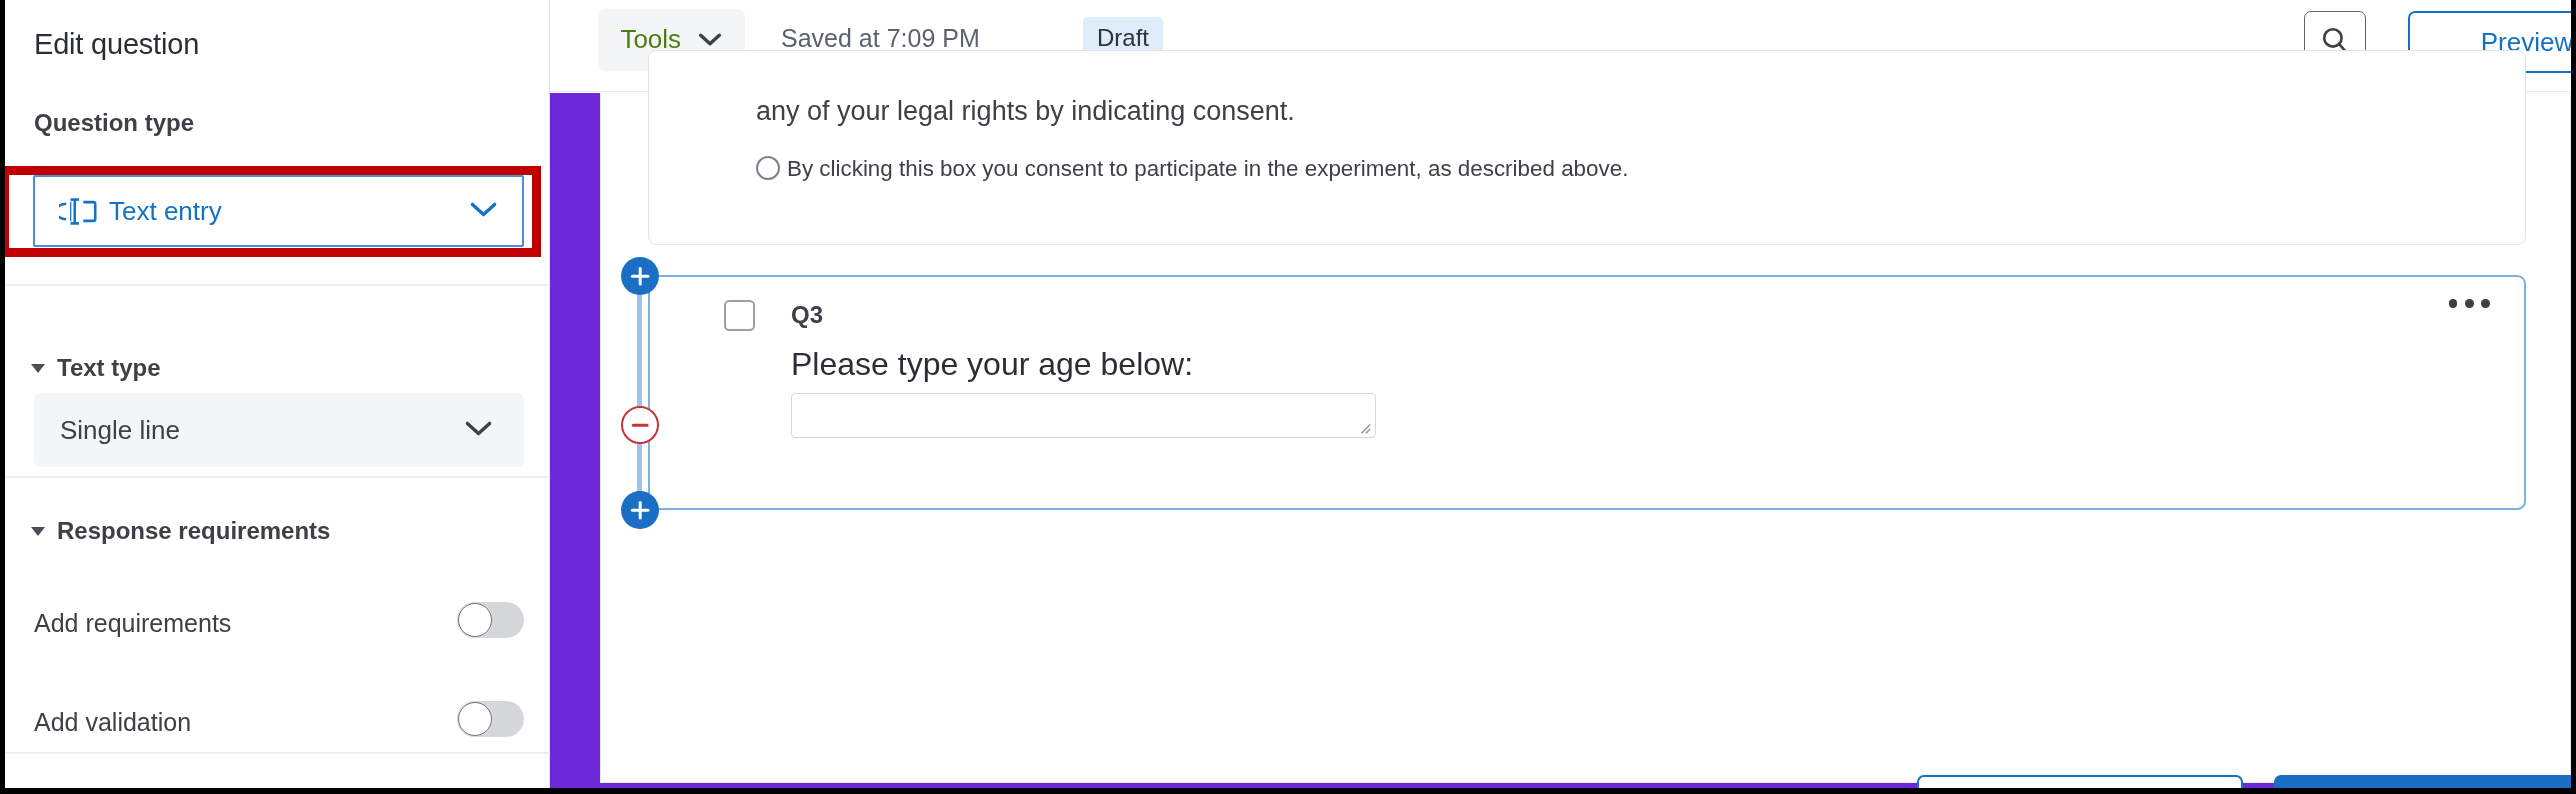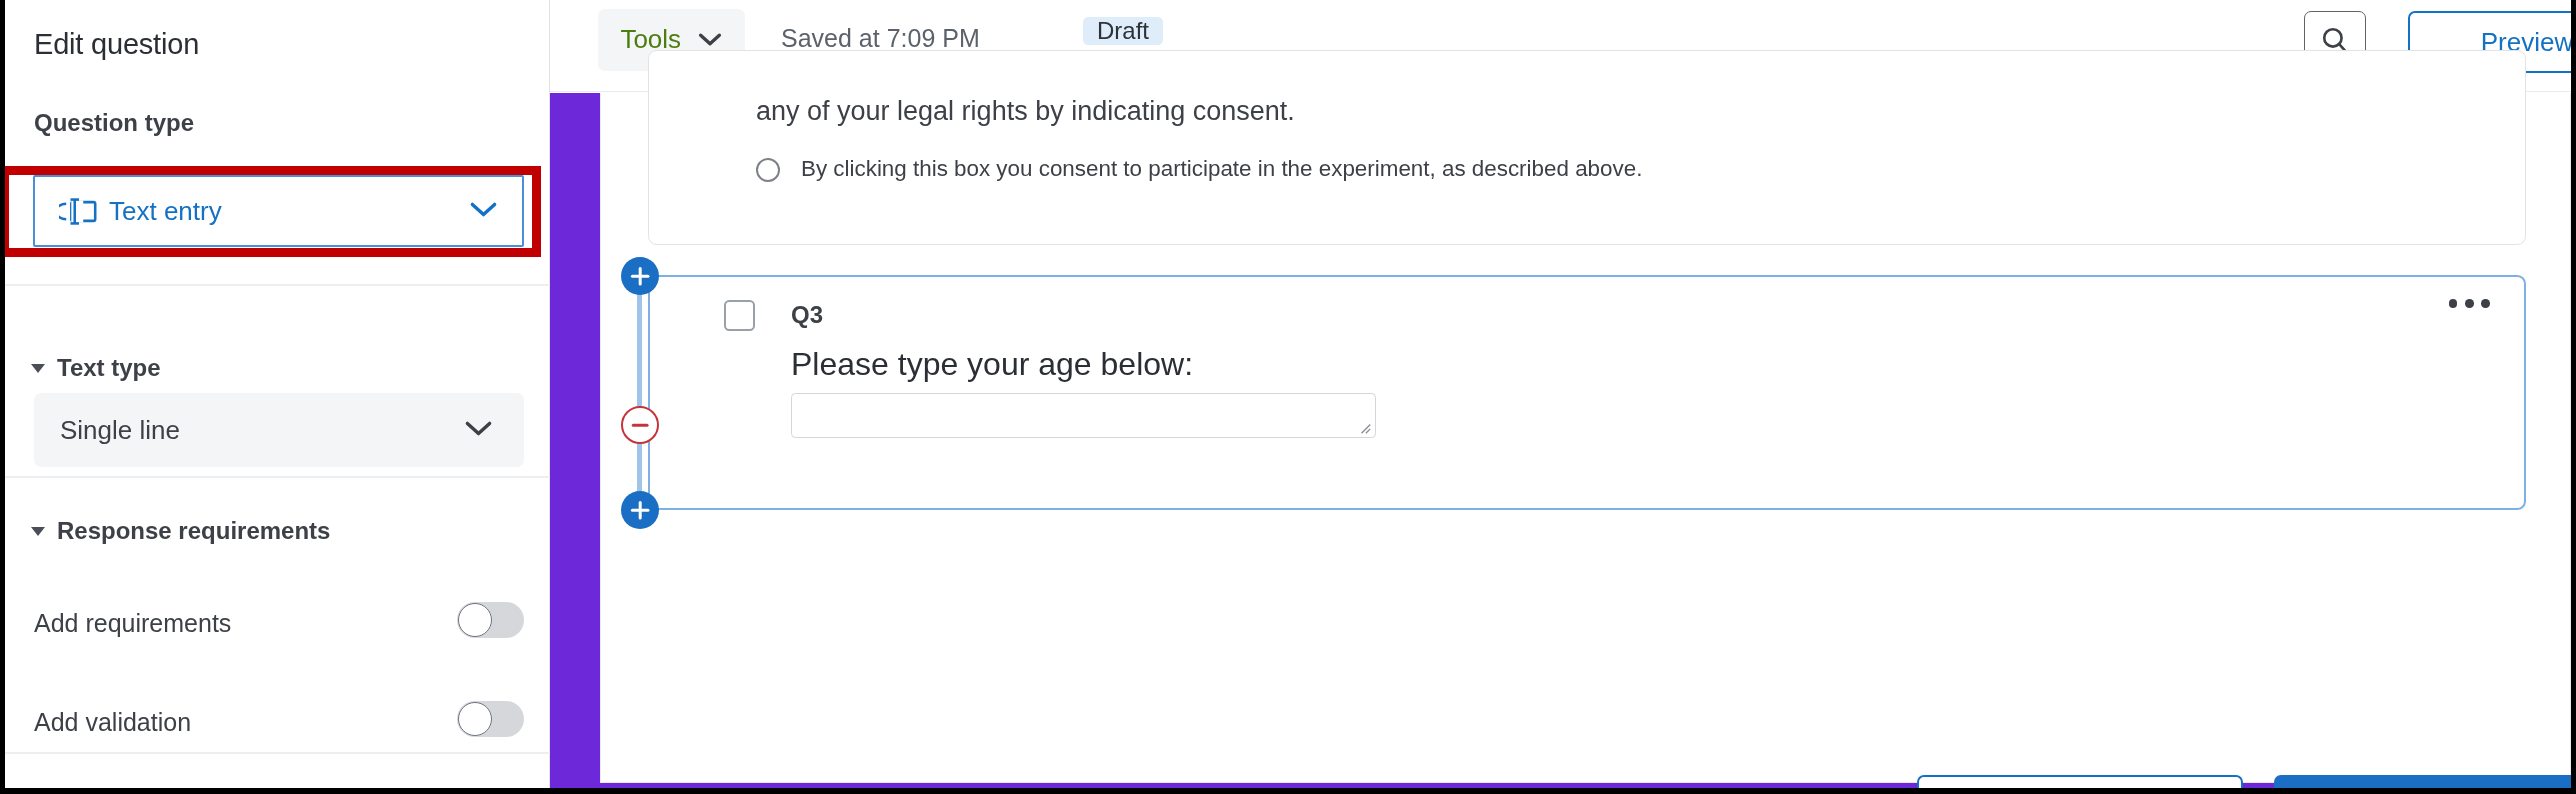--- a/index.html
+++ b/index.html
@@ -173,21 +173,21 @@
   }
   #saved-text {
     position: absolute;
     left: 231px; top: 24px;
     font-size: 25px;
     color: #5c626b;
   }
   #draft-badge {
     position: absolute;
     left: 533px; top: 17px;
-    padding: 0 14px;
+    padding: 7px 14px;
     background: #dfecfa;
     border-radius: 5.2px;
     font-size: 24px;
     color: #2d3238;
   }
   #search-btn {
     position: absolute;
     left: 1754px; top: 11.2px;
     width: 62px; height: 62px;
     border: 1.7px solid #5f646c;
@@ -244,21 +244,21 @@
   }
   #consent-text {
     position: absolute;
     left: 107px; top: 45px;
     font-size: 27px;
     color: #3d4147;
   }
   #consent-option {
     position: absolute;
     left: 107px; top: 105px;
-    display: flex; align-items: flex-end; gap: 21px;
+    display: flex; align-items: flex-start; gap: 7px;
   }
   .radio-circle {
     width: 24px; height: 24px;
     border: 2.6px solid #7c818a;
     border-radius: 50%;
     background: #ffffff;
   }
   #consent-option .opt-text {
     font-size: 22.4px;
     color: #3d4147;

